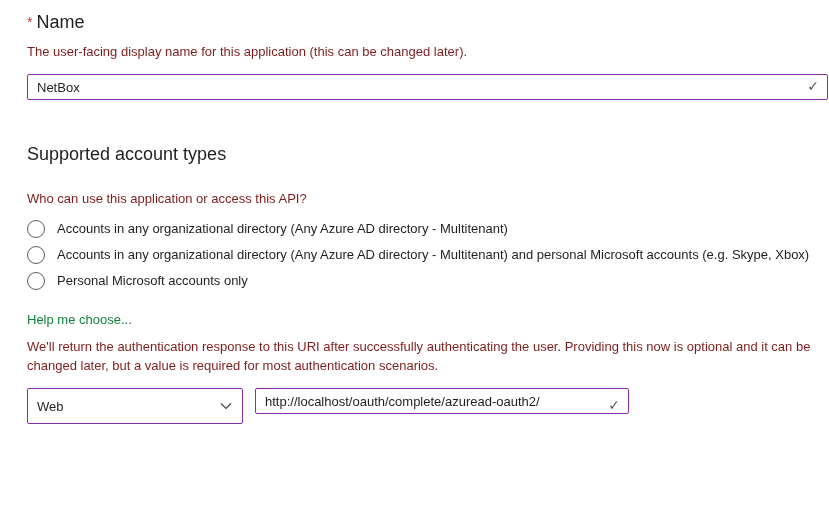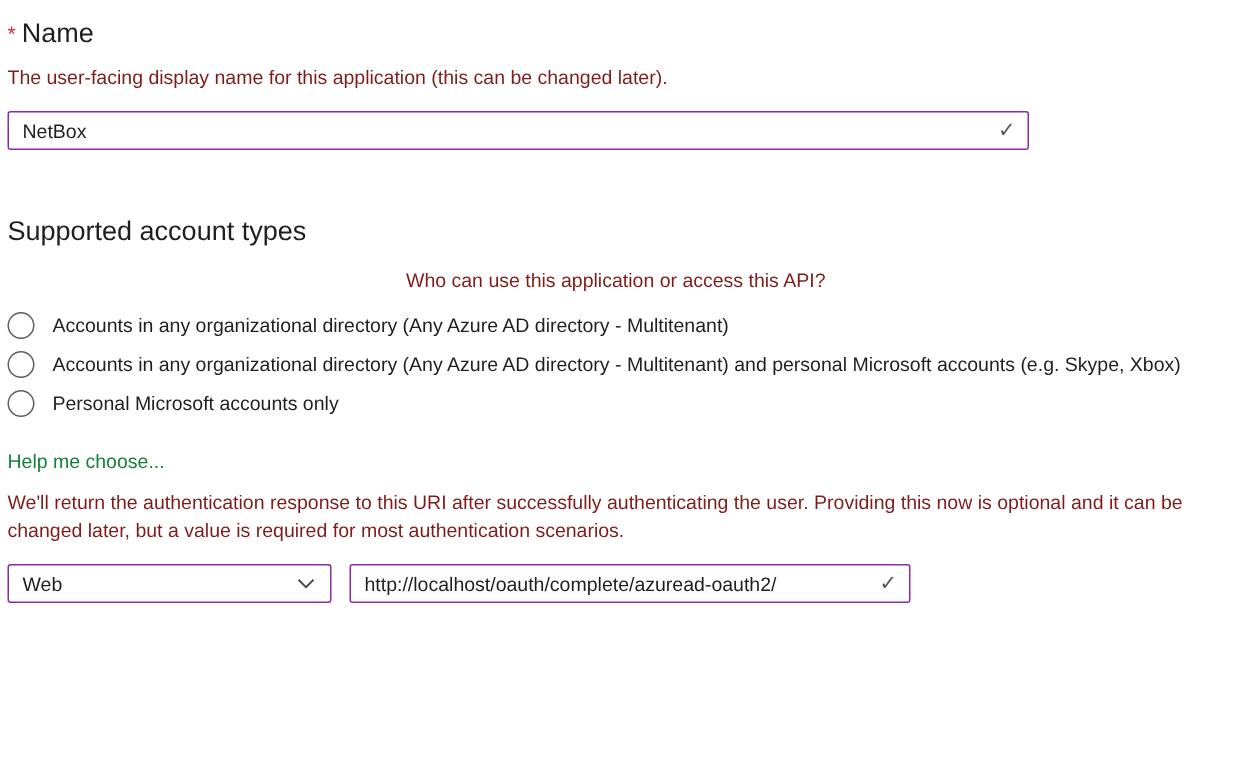--- a/index.html
+++ b/index.html
@@ -3,51 +3,51 @@
 <meta charset="utf-8">
 <style>
   * { margin: 0; padding: 0; box-sizing: border-box; }
   html, body {
     width: 829px; height: 516px;
     background: #ffffff;
     font-family: "Liberation Sans", sans-serif;
     color: #323130;
     overflow: hidden;
   }
-  .page { padding: 10px 13px 0 5px; width: 829px; }
+  .page { padding: 10px 13px 0 27px; width: 829px; }
 
   .section-title {
     font-size: 18px; line-height: 24px; font-weight: 400; color: #201f1e;
   }
   .required-marker { color: #d13438; font-size: 14px; margin-right: 4px; vertical-align: 1px; }
   .desc {
     font-size: 13px; line-height: 18px; color: #7f1d1d;
   }
 
   
   .name-desc { margin-top: 9px; }
   .input-wrap { position: relative; }
-  .name-input-wrap { margin-top: 13px; width: 681px; }
+  .name-input-wrap { margin-top: 13px; width: 801px; }
   .text-input {
     width: 100%; height: 26px;
     border: 1px solid #8a2da5; border-radius: 2px;
     padding: 0 26px 0 9px;
     font-family: "Liberation Sans", sans-serif;
     font-size: 13px; color: #201f1e;
     outline: none; background: #fff;
   }
   .check-icon {
     position: absolute; right: 9px; top: 50%;
     transform: translateY(-54%);
     font-size: 14px; color: #565656; pointer-events: none;
   }
 
   
   .account-title { margin-top: 42px; }
-  .question { margin-top: 12px; text-align: center; }
+  .question { margin-top: 24px; }
   .radio-group { margin-top: 8px; }
   .radio-row {
     display: flex; align-items: center;
     height: 26px; cursor: pointer;
   }
   .radio-control {
     width: 18px; height: 18px; border-radius: 50%;
     border: 1px solid #605e5c; background: #fff;
     margin-right: 12px; flex: 0 0 auto;
     position: relative;
@@ -65,21 +65,21 @@
     display: inline-block; margin-top: 17px;
     font-size: 13px; line-height: 18px;
     color: #15803d; text-decoration: none; cursor: pointer;
   }
 
   
   .redirect-title { margin-top: 46px; }
   .redirect-desc { margin-top: 8px; max-width: 804px; line-height: 19px; }
   .controls-row { margin-top: 13px; display: flex; }
   .dropdown {
-    position: relative; width: 216px; height: 26px;
+    position: relative; width: 216px; height: 36px;
     border: 1px solid #8a2da5; border-radius: 2px;
     background: #fff; cursor: pointer;
     display: flex; align-items: center;
     padding: 0 30px 0 9px;
     font-size: 13px; color: #201f1e;
   }
   .chevron-icon {
     position: absolute; right: 9px; top: 50%;
     transform: translateY(-50%);
     display: flex; pointer-events: none;

